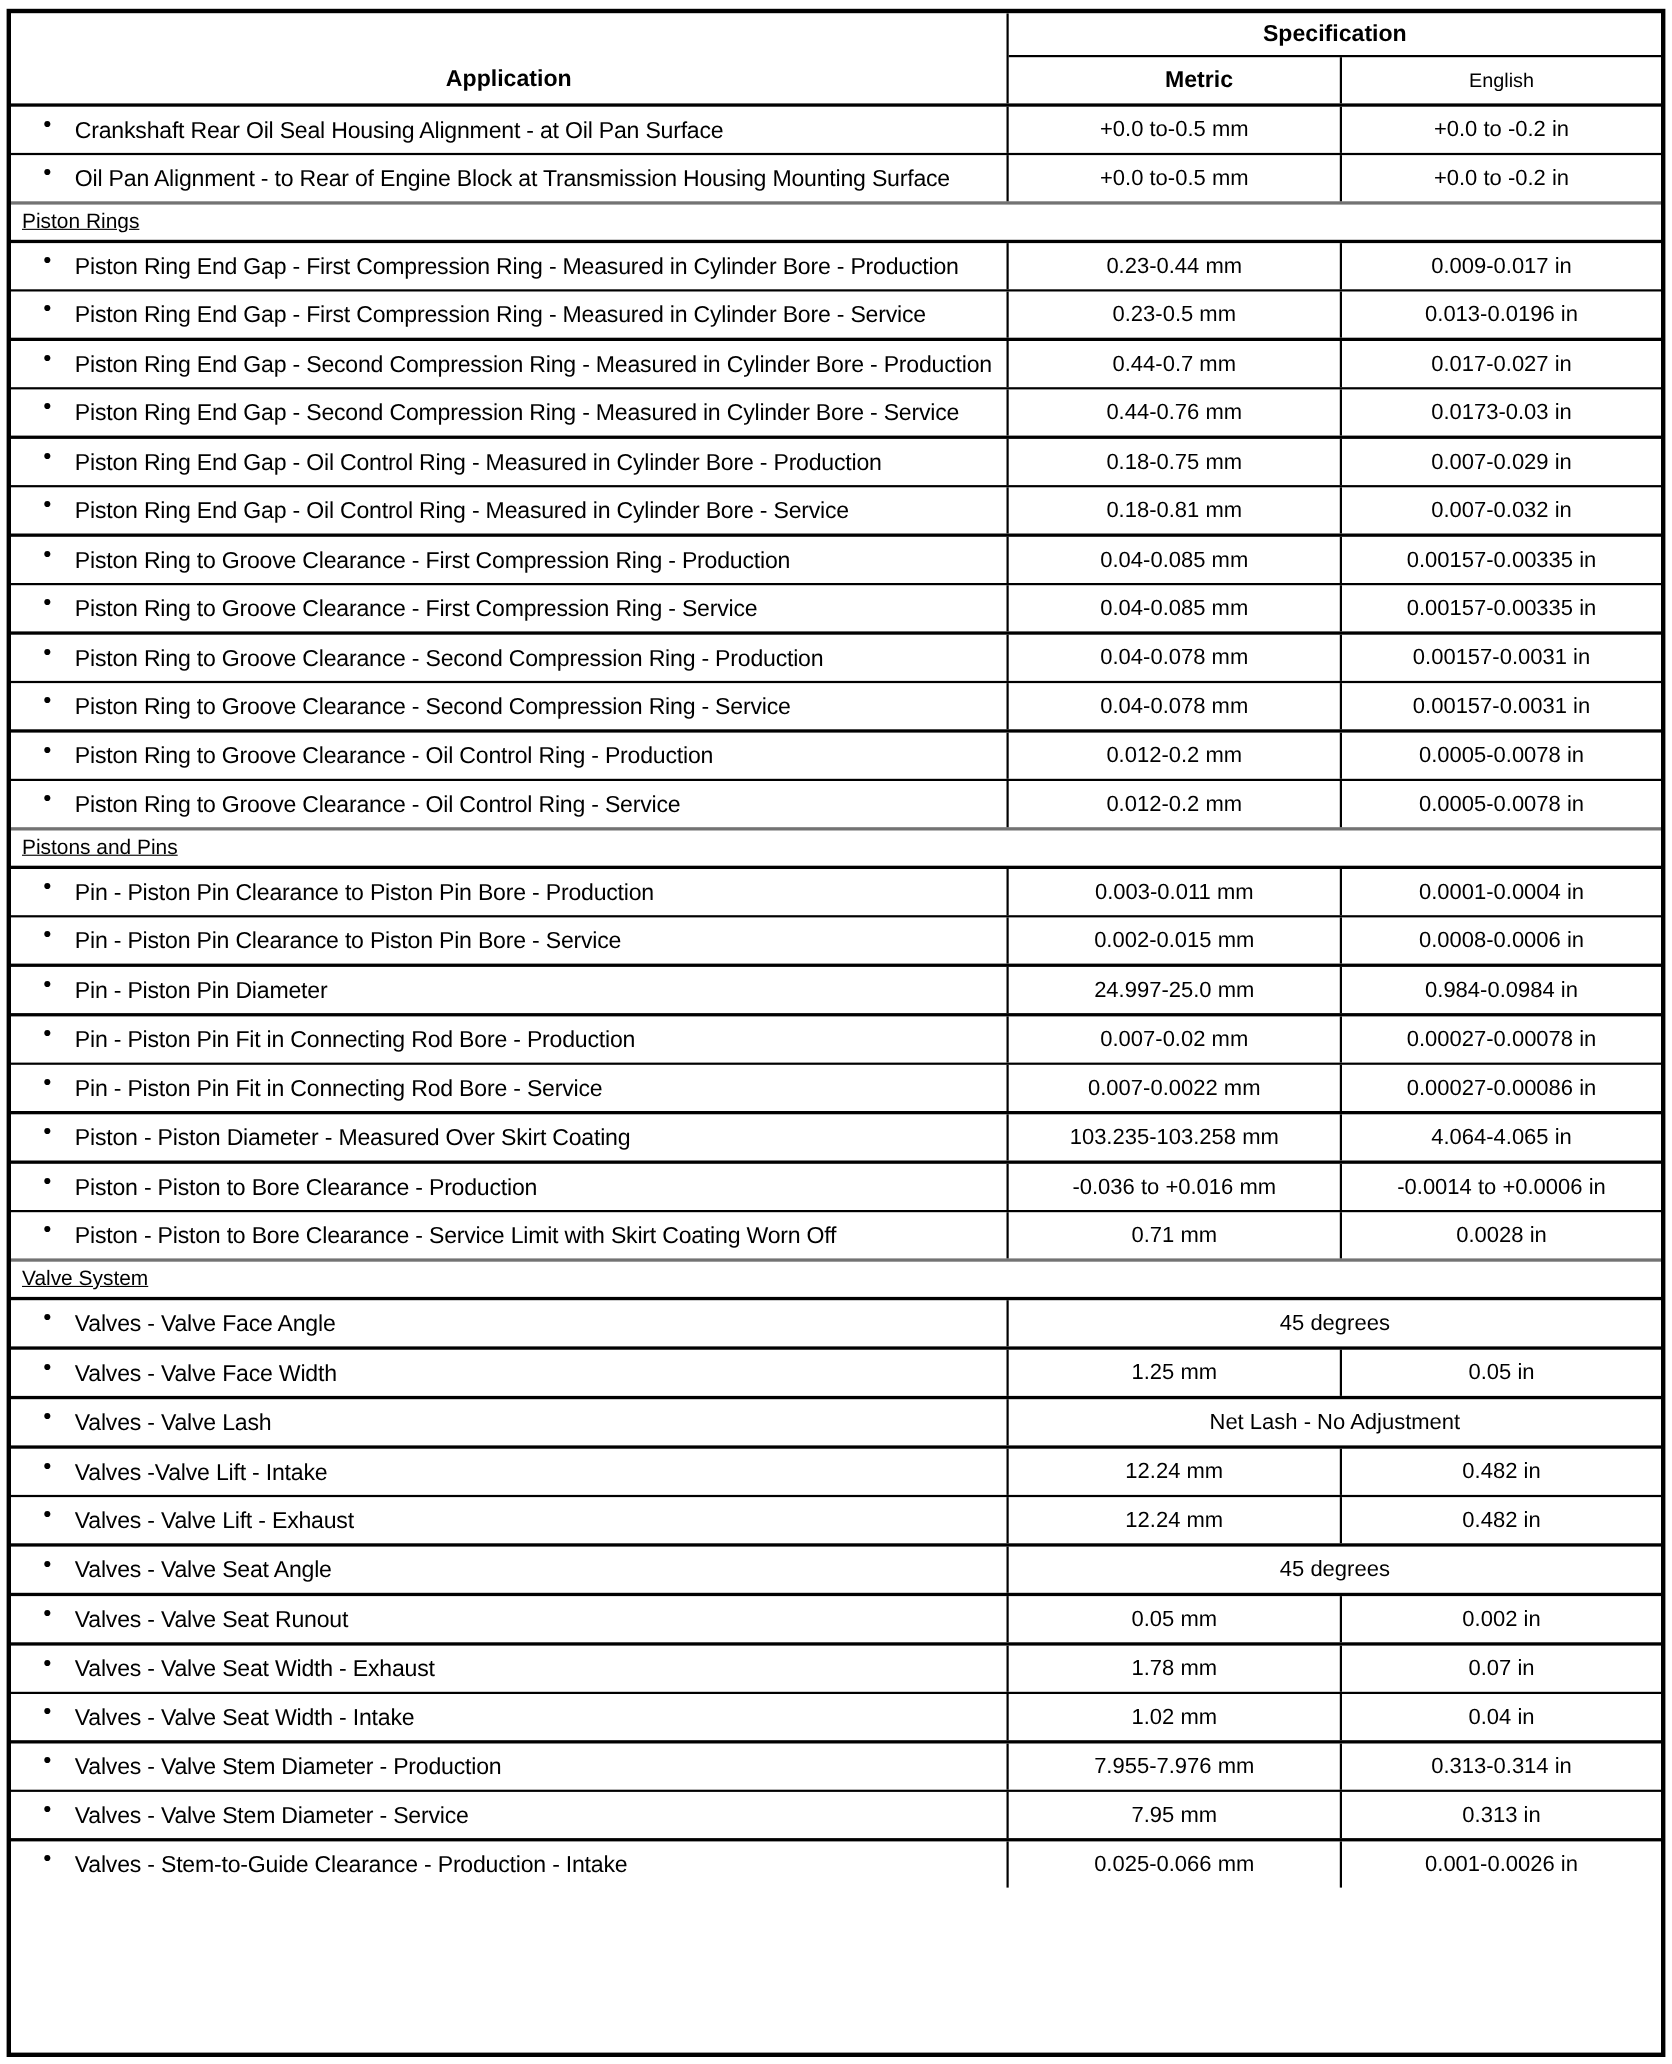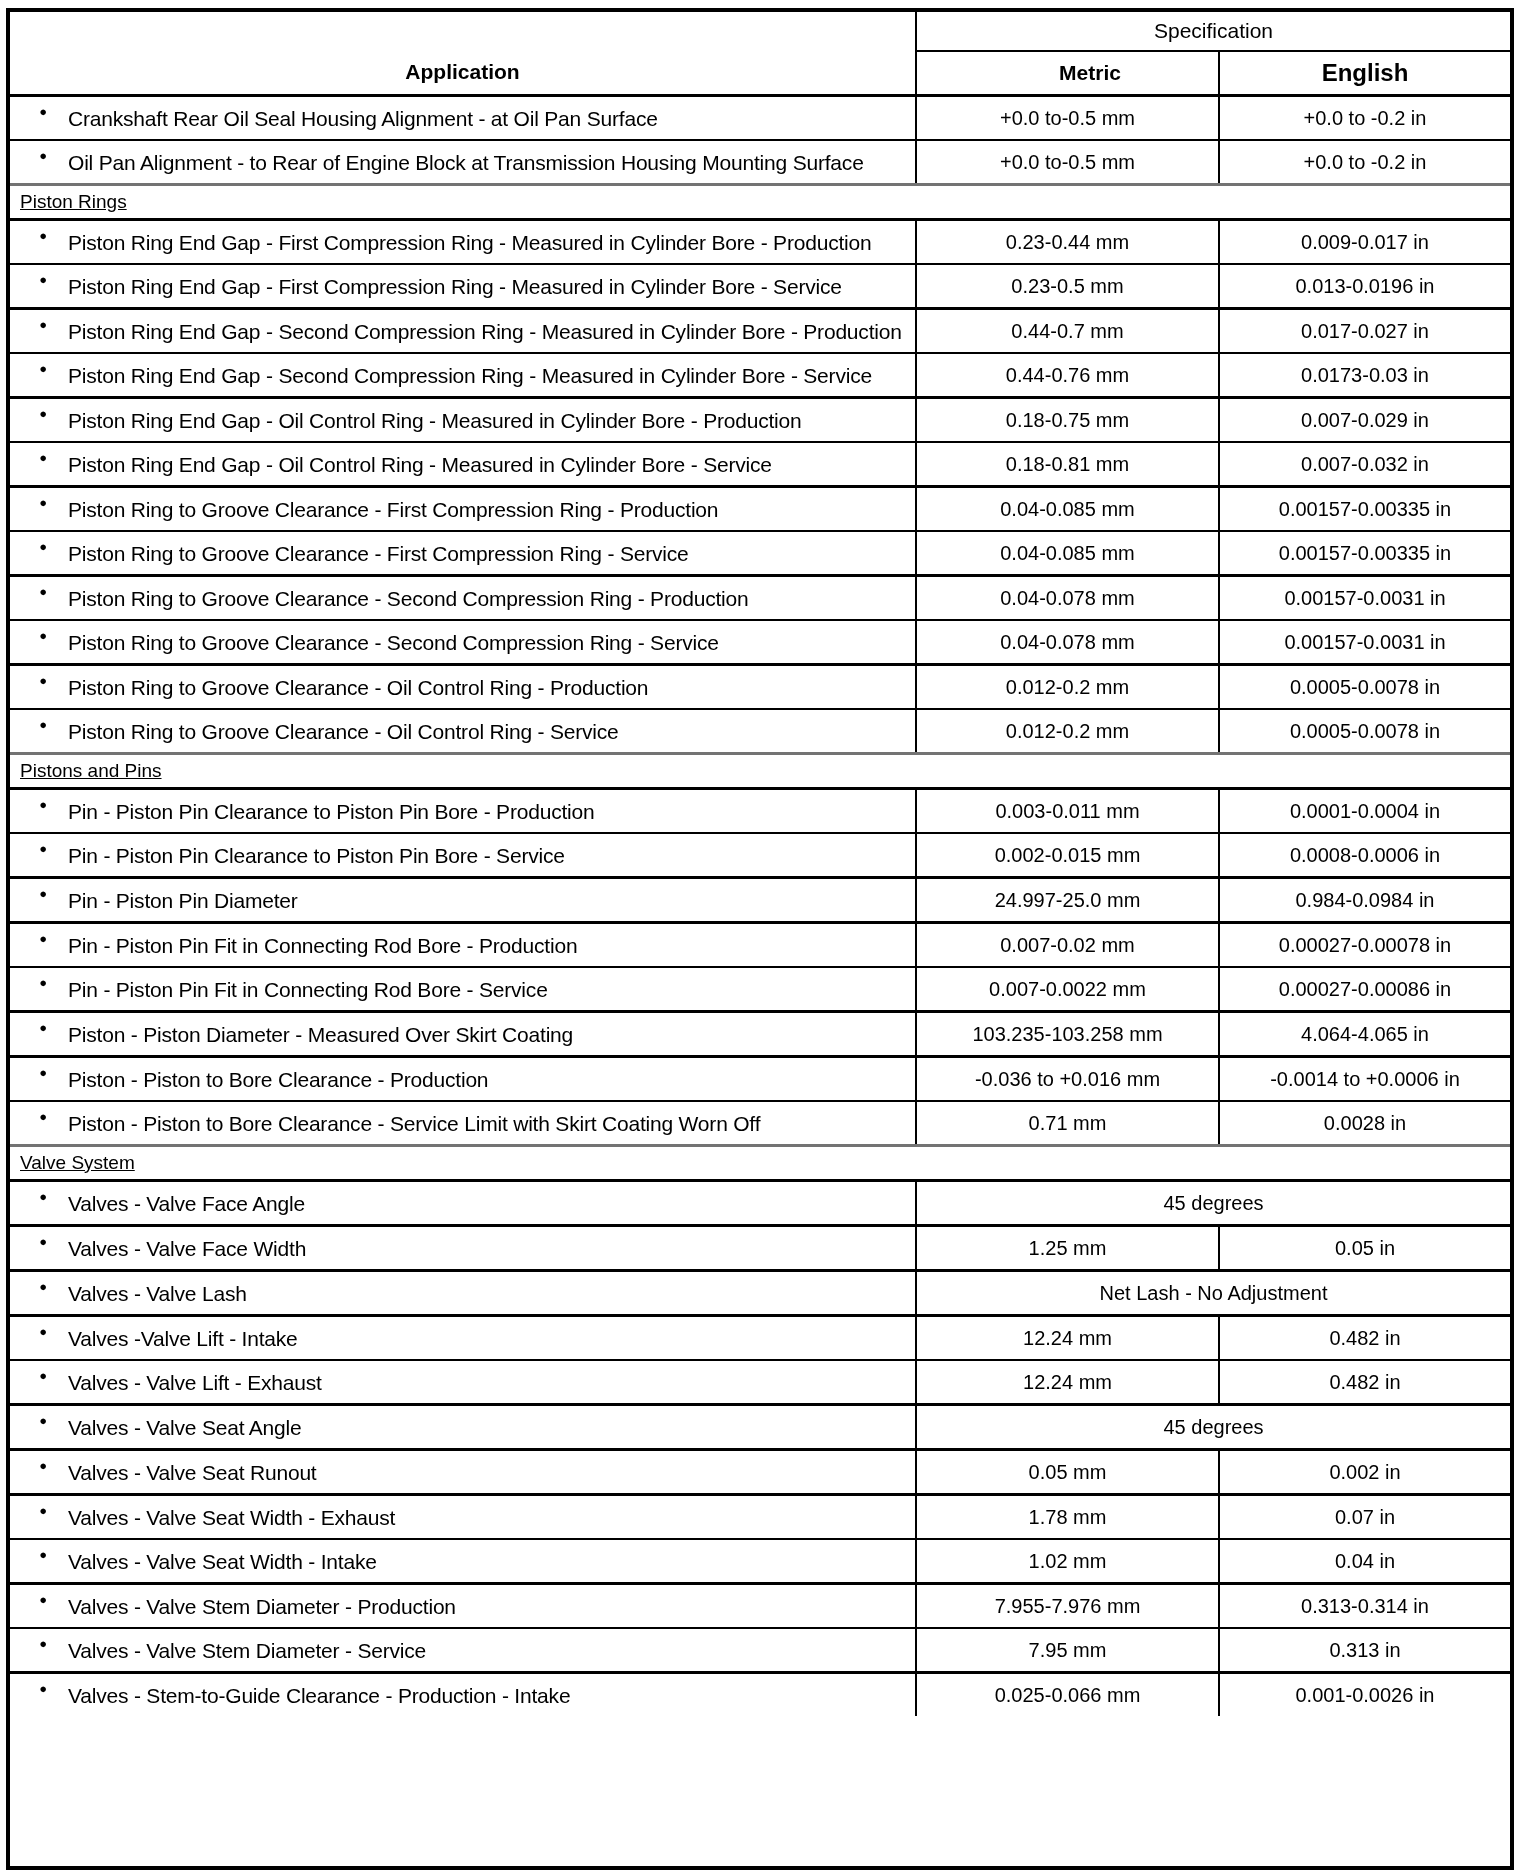--- a/index.html
+++ b/index.html
@@ -36,32 +36,32 @@
     grid-column: 1; grid-row: 1 / 3;
     border-right: 2px solid #000;
     display: flex; align-items: flex-end; justify-content: center;
     padding-bottom: 10px;
     font-weight: bold; font-size: 21px;
   }
   .th-spec {
     grid-column: 2 / 4; grid-row: 1;
     border-bottom: 2px solid #000;
     display: flex; align-items: center; justify-content: center;
-    font-weight: normal; font-size: 21px;
+    font-weight: bold; font-size: 21px;
   }
   .th-metric {
     grid-column: 2; grid-row: 2;
     border-right: 2px solid #000;
     display: flex; align-items: center; justify-content: center;
     font-weight: bold; font-size: 21px; padding-left: 45px;
   }
   .th-english {
     grid-column: 3; grid-row: 2;
     display: flex; align-items: center; justify-content: center;
-    font-weight: bold; font-size: 24px;
+    font-weight: normal; font-size: 18px;
   }
 
   
   .section-row {
     min-height: 35px;
     display: flex; align-items: center;
     padding: 4px 10px;
     font-size: 19px;
     border-top: 3px solid #737373;
     text-decoration: underline;

